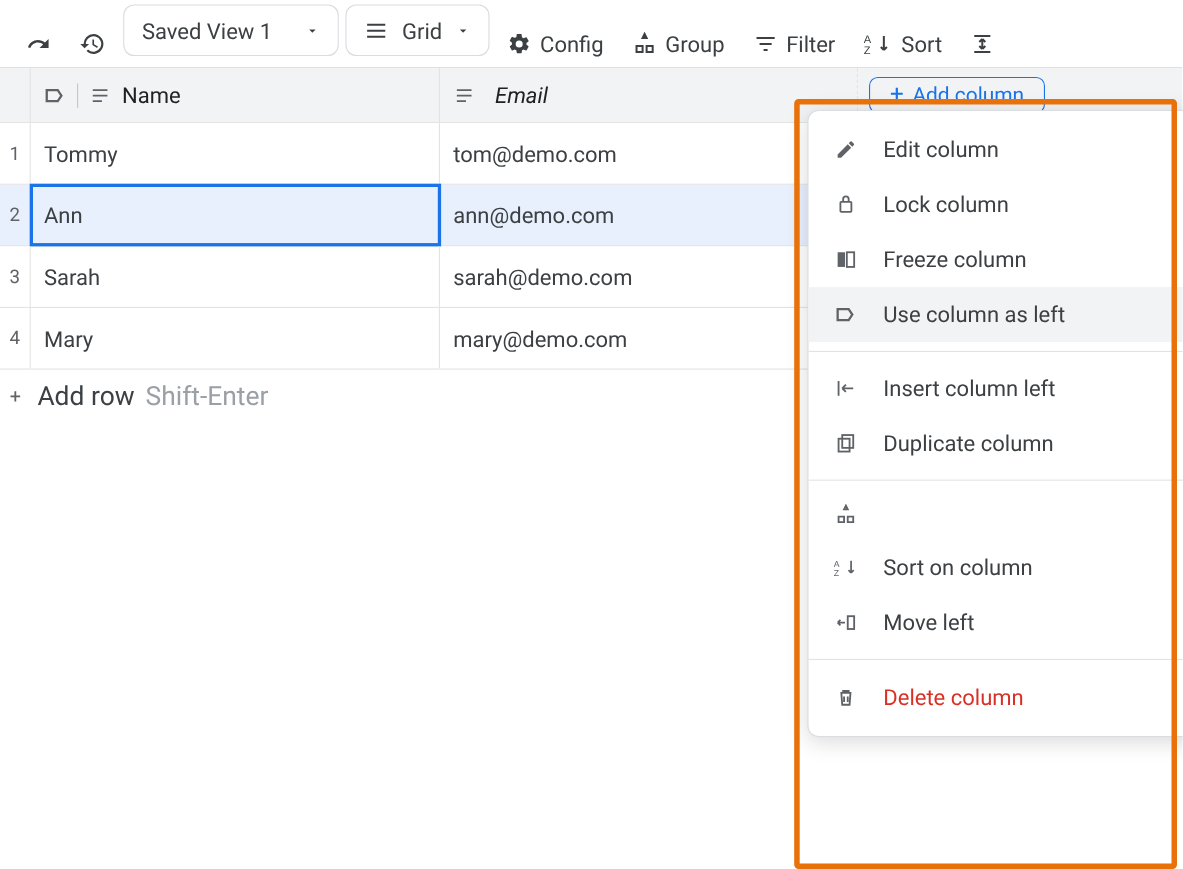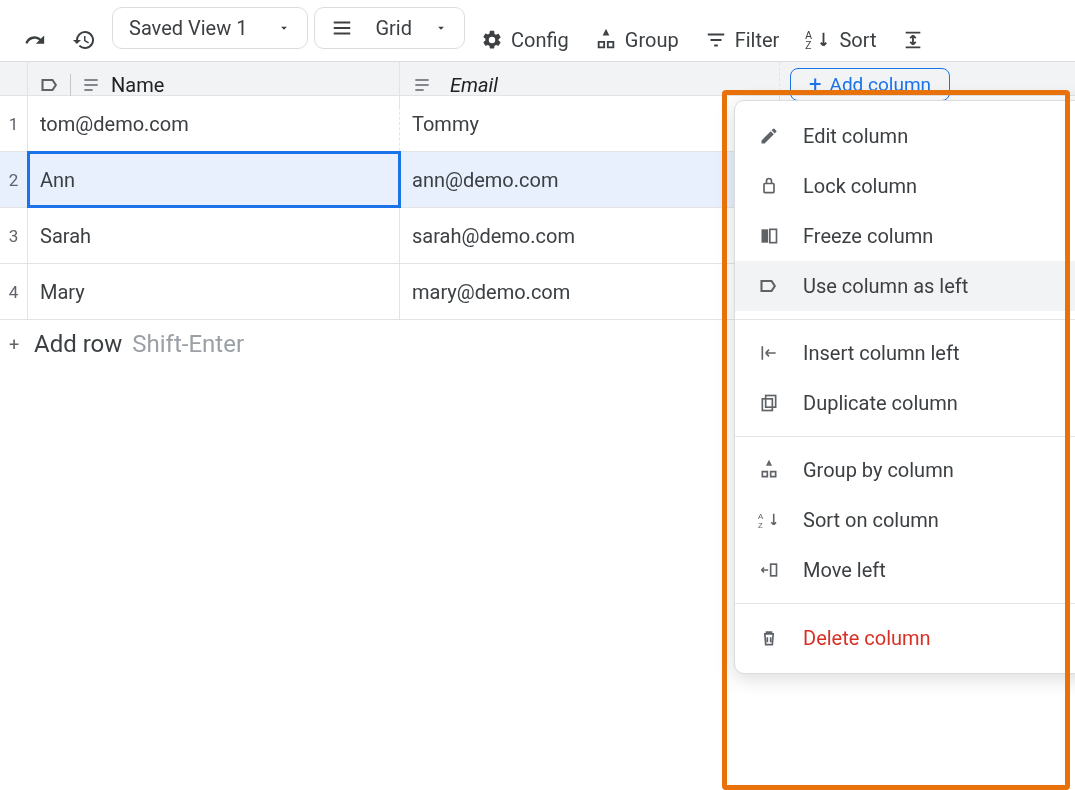--- a/index.html
+++ b/index.html
@@ -11,21 +11,20 @@
     background: #fff;
     width: 1075px;
     height: 790px;
     overflow: hidden;
     position: relative;
   }
 
   
   .toolbar {
     display: flex;
-    align-items: center;
     gap: 6px;
     padding: 4px 14px 10px 14px;
     border-bottom: 1px solid #dadce0;
     height: 62px;
   }
   .tbtn {
     display: inline-flex;
     align-items: center;
     gap: 8px;
     padding: 6px 10px;
@@ -54,21 +53,21 @@
     width: 100%;
   }
   .header-row, .data-row, .add-row {
     display: grid;
     grid-template-columns: 28px 372px 380px 1fr;
     align-items: stretch;
     border-bottom: 1px solid #e3e3e3;
   }
   .header-row {
     background: #f1f3f4;
-    height: 34px;
+    height: 50px;
   }
   .hcell, .dcell {
     display: flex;
     align-items: center;
     padding: 0 12px;
     font-size: 20px;
     color: #3c4043;
     border-right: 1px solid #e3e3e3;
   }
   .hcell.rownum, .dcell.rownum {
@@ -171,21 +170,21 @@
       </svg>
   </span>
 
   <span class="pill">
     <span>Saved View 1</span>
     <svg class="caret" width="14" height="14" viewBox="0 0 24 24">
         <path d="M7 10l5 5 5-5z"></path>
       </svg>
   </span>
 
-  <span class="pill" style="gap:22px;">
+  <span class="pill" style="gap:12px;">
     <svg width="22" height="22" viewBox="0 0 24 24">
         <path d="M3 5h18v2H3zm0 6h18v2H3zm0 6h18v2H3z"></path>
       </svg>
     <span>Grid</span>
     <svg width="14" height="14" viewBox="0 0 24 24">
         <path d="M7 10l5 5 5-5z"></path>
       </svg>
   </span>
 
   <span class="tbtn">
@@ -249,22 +248,22 @@
     <div class="hcell" style="padding:0;border-right:none;">
       <div class="add-col-btn">
         <span style="font-size:22px;line-height:1;">+</span>
         <span>Add column</span>
       </div>
     </div>
   </div>
 
   <div class="data-row">
     <div class="dcell rownum">1</div>
+    <div class="dcell name">Tommy</div>
     <div class="dcell email">tom@demo.com</div>
-    <div class="dcell name">Tommy</div>
     <div class="dcell" style="border-right:none;"></div>
   </div>
   <div class="data-row selected">
     <div class="dcell rownum">2</div>
     <div class="dcell name">Ann</div>
     <div class="dcell email">ann@demo.com</div>
     <div class="dcell" style="border-right:none;"></div>
   </div>
   <div class="data-row">
     <div class="dcell rownum">3</div>
@@ -344,21 +343,20 @@
   </div>
 
   <div class="menu-sep"></div>
 
   <div class="menu-item">
     <span class="mi-icon">
         <svg width="20" height="20" viewBox="0 0 24 24">
           <path d="M12 2l-2 4h4l-2-4zM4 14h6v6H4zm10 0h6v6h-6z" fill="none" stroke="currentColor" stroke-width="2"></path>
         </svg>
       </span>
-    <span>Group by column</span>
   </div>
   <div class="menu-item">
     <span class="mi-icon">
         <svg width="22" height="20" viewBox="0 0 28 24">
           <text x="0" y="11" font-size="10" font-family="Arial">A</text>
           <text x="0" y="22" font-size="10" font-family="Arial">Z</text>
           <path d="M20 4v14m0 0l-3-3m3 3l3-3" stroke="currentColor" stroke-width="2" fill="none"></path>
         </svg>
       </span>
     <span>Sort on column</span>

